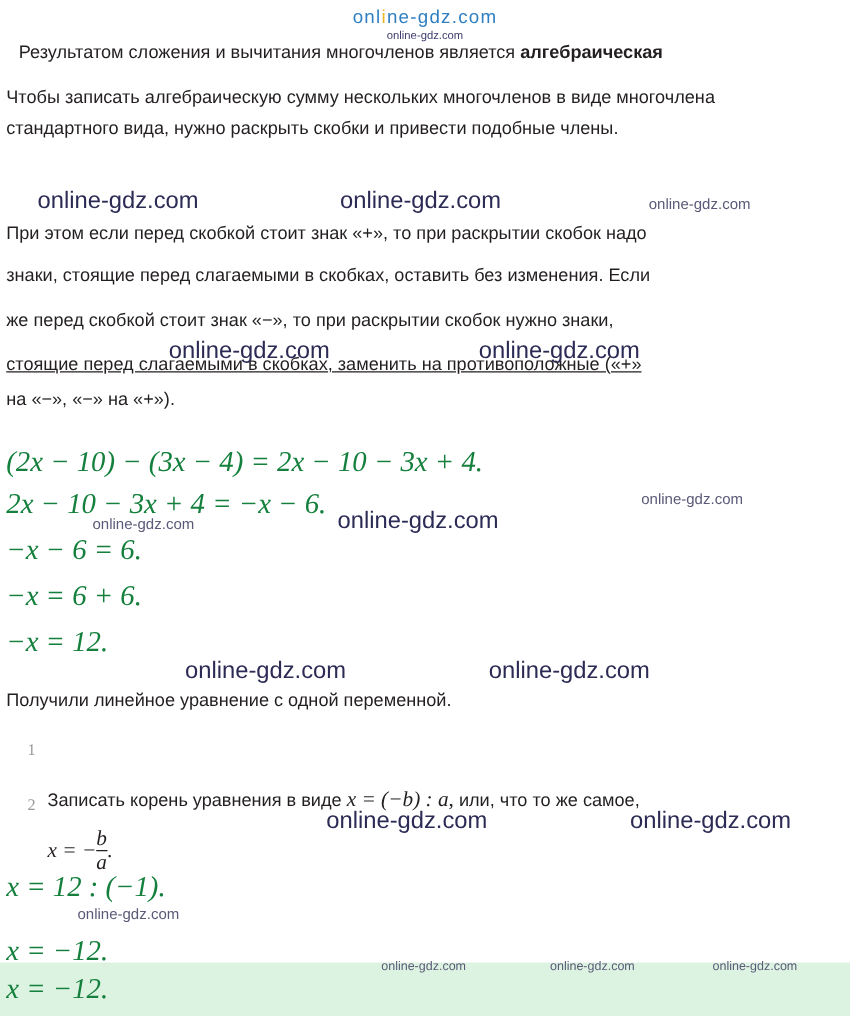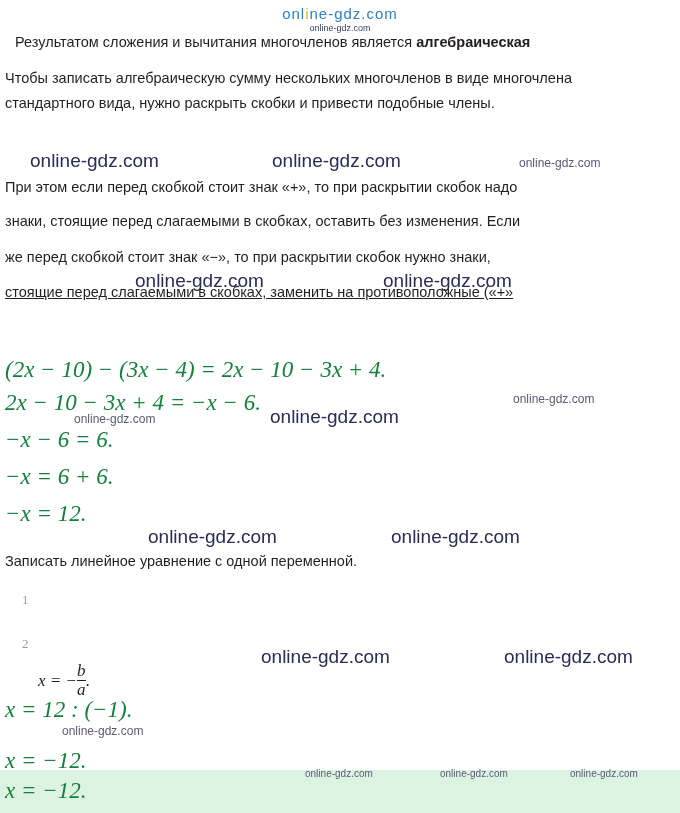--- a/index.html
+++ b/index.html
@@ -141,32 +141,34 @@
   </div>
 
   <div class="txt" style="left:5px; top:33px; width:672px;margin-left:10px;"><span>Результатом сложения и вычитания многочленов является </span><span class="bold">алгебраическая</span></div>
 
   <div class="txt" style="left:5px; top:66px; width:660px; line-height:1.75;">Чтобы записать алгебраическую сумму нескольких многочленов в виде многочлена стандартного вида, нужно раскрыть скобки и привести подобные члены.</div>
 
   <div class="txt" style="left:5px; top:178px; width:672px;">При этом если перед скобкой стоит знак «+», то при раскрытии скобок надо</div>
   <div class="txt" style="left:5px; top:212px; width:672px;">знаки, стоящие перед слагаемыми в скобках, оставить без изменения. Если</div>
   <div class="txt" style="left:5px; top:248px; width:672px;">же перед скобкой стоит знак «−», то при раскрытии скобок нужно знаки,</div>
   <div class="txt" style="left:5px; top:283px; width:672px;text-decoration:underline;">стоящие перед слагаемыми в скобках, заменить на противоположные («+»</div>
+  <div class="txt" style="left:5px; top:311px; width:672px;">на «−», «−» на «+»).</div>
 
   <div class="math" style="left:5px; top:357px;">(2x − 10) − (3x − 4) = 2x − 10 − 3x + 4.</div>
   <div class="math" style="left:5px; top:390px;">2x − 10 − 3x + 4 = −x − 6.</div>
   <div class="math" style="left:5px; top:427px;">−x − 6 = 6.</div>
   <div class="math" style="left:5px; top:464px;">−x = 6 + 6.</div>
   <div class="math" style="left:5px; top:501px;">−x = 12.</div>
 
-  <div class="txt" style="left:5px; top:552px; width:672px;">Записать линейное уравнение с одной переменной.</div>
+  <div class="txt" style="left:5px; top:552px; width:672px;">Получили линейное уравнение с одной переменной.</div>
 
   <div class="num" style="left:22px; top:592px;">1</div>
 
   <div class="num" style="left:22px; top:636px;">2</div>
+  <div class="listtxt" style="left:38px; top:630px;"><span>Записать корень уравнения в виде </span><span class="mi">x = (−b) : a,</span><span> или, что то же самое,</span></div>
 
   <div class="listtxt" style="left:38px; top:662px;"><span class="mi">x = −</span><span class="frac"><span class="numr">b</span><span class="den">a</span></span><span class="mu">.</span></div>
 
   <div class="math" style="left:5px; top:697px;">x = 12 : (−1).</div>
   <div class="math" style="left:5px; top:748px;">x = −12.</div>
 
   <div class="hr" style="top:782px;"></div>
 
   <div class="answer">
     <div class="math">x = −12.</div>

